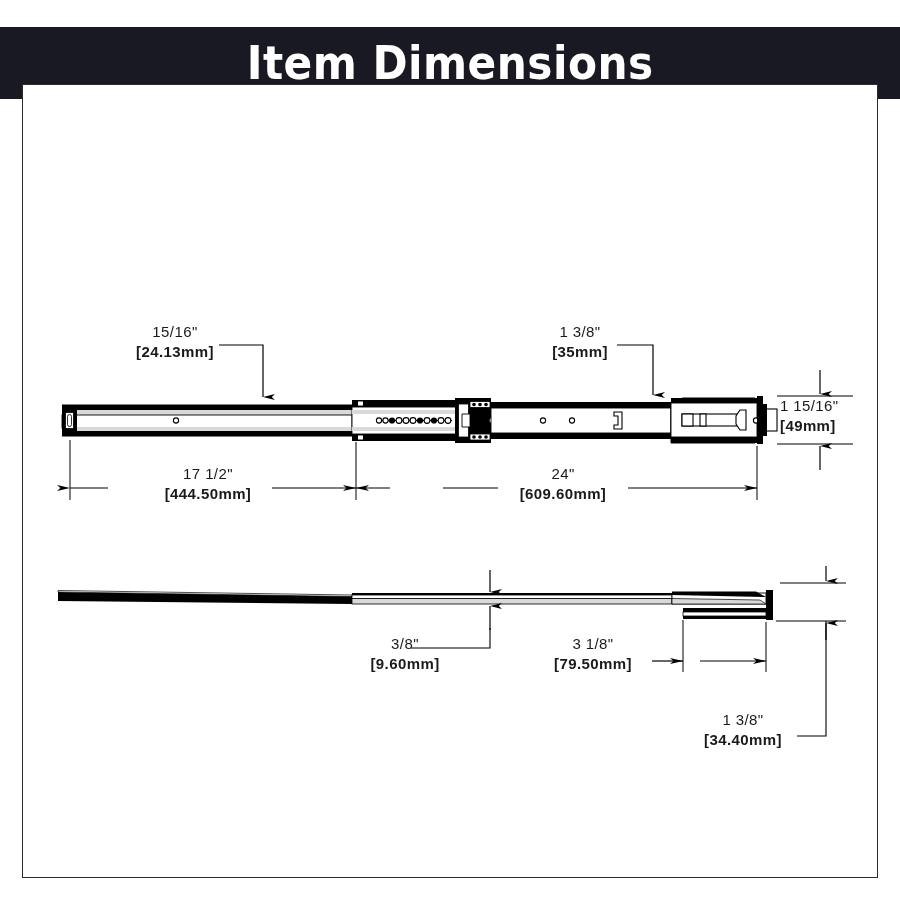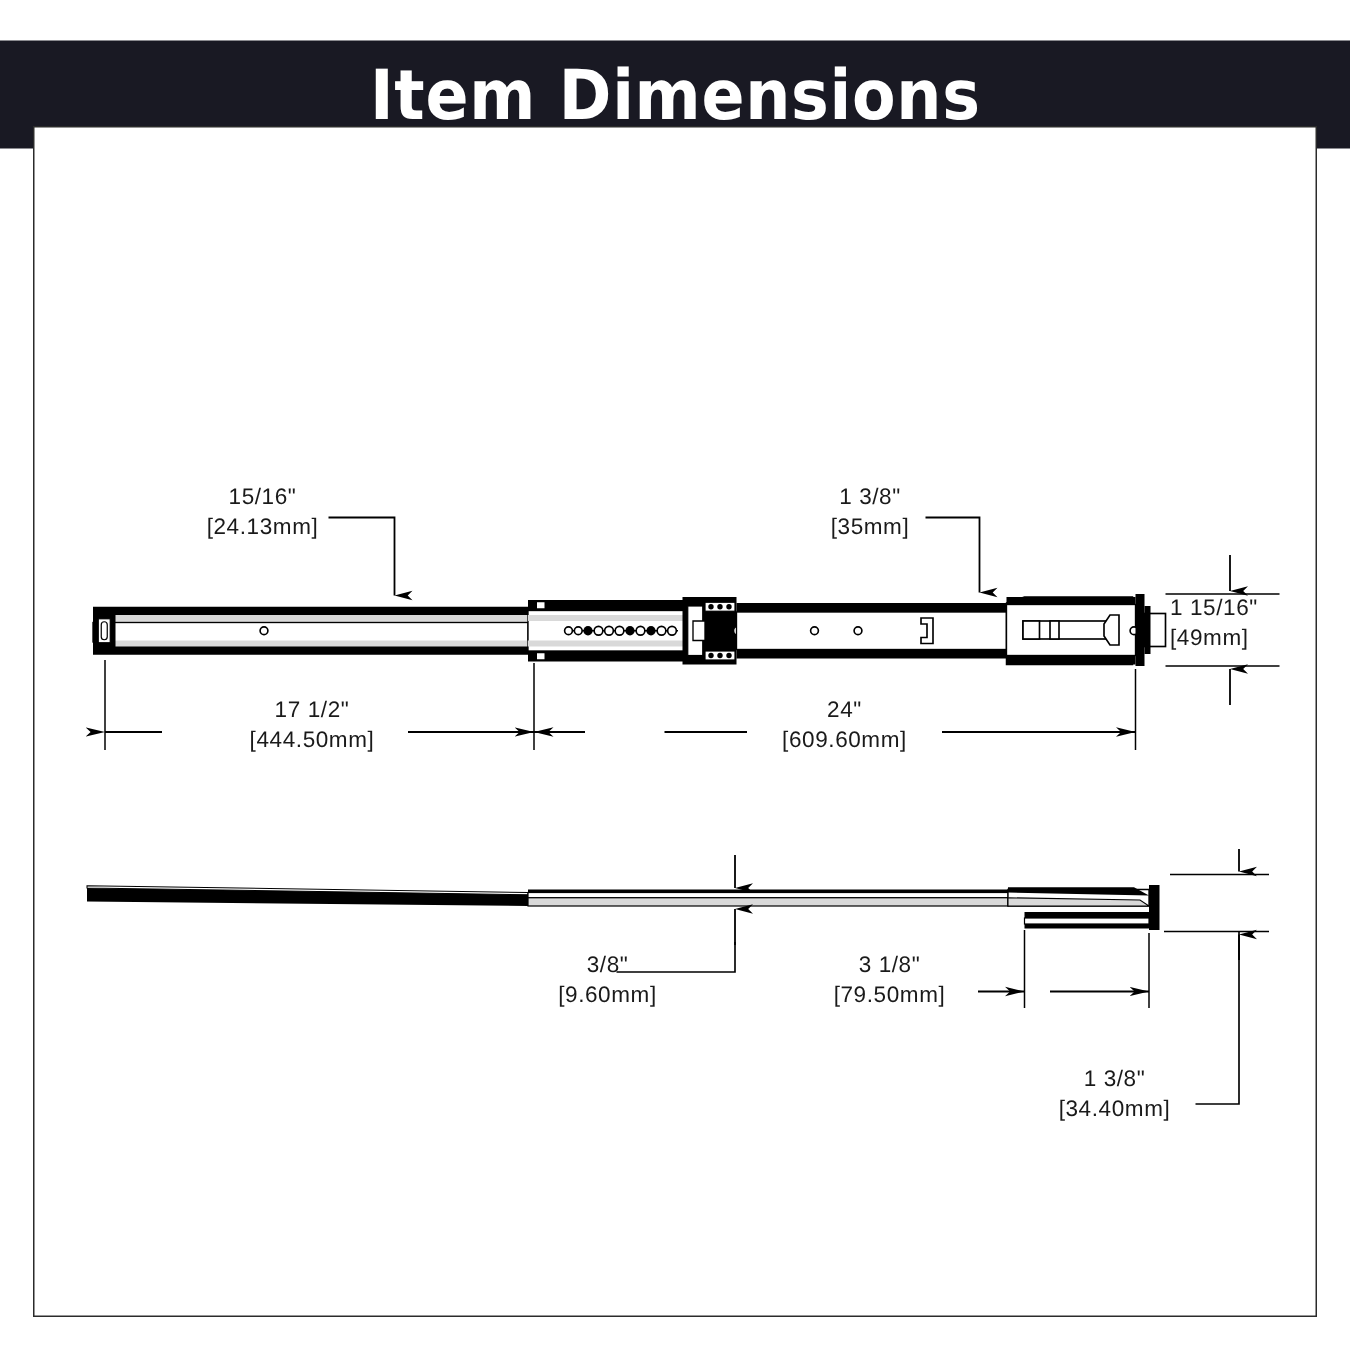--- a/index.html
+++ b/index.html
@@ -66,20 +66,21 @@
   }
   .dim-label .imp {
     display: block;
     font-size: 15px;
     letter-spacing: 0.4px;
   }
   .dim-label .met {
     display: block;
     font-size: 15px;
     letter-spacing: 0.4px;
+    font-weight: bold;
   }
 </style>
 </head>
 <body>
 
 <div id="page">
 
   <div id="header-banner">
     <div id="header-title">Item Dimensions</div>
   </div>

